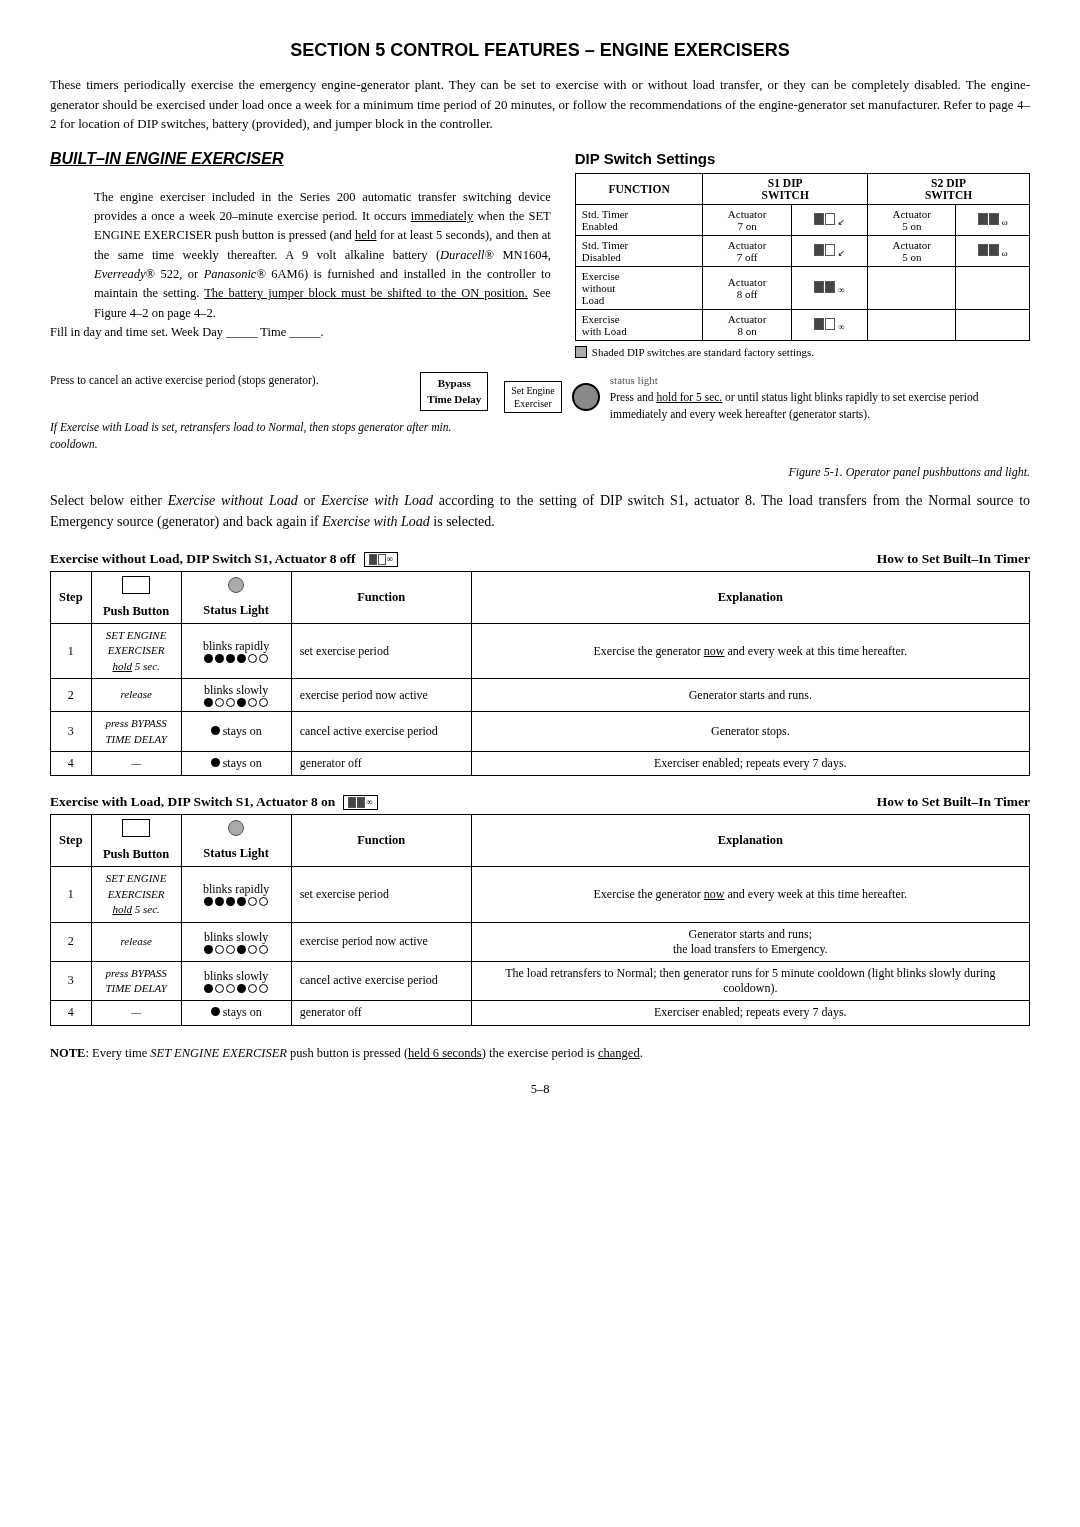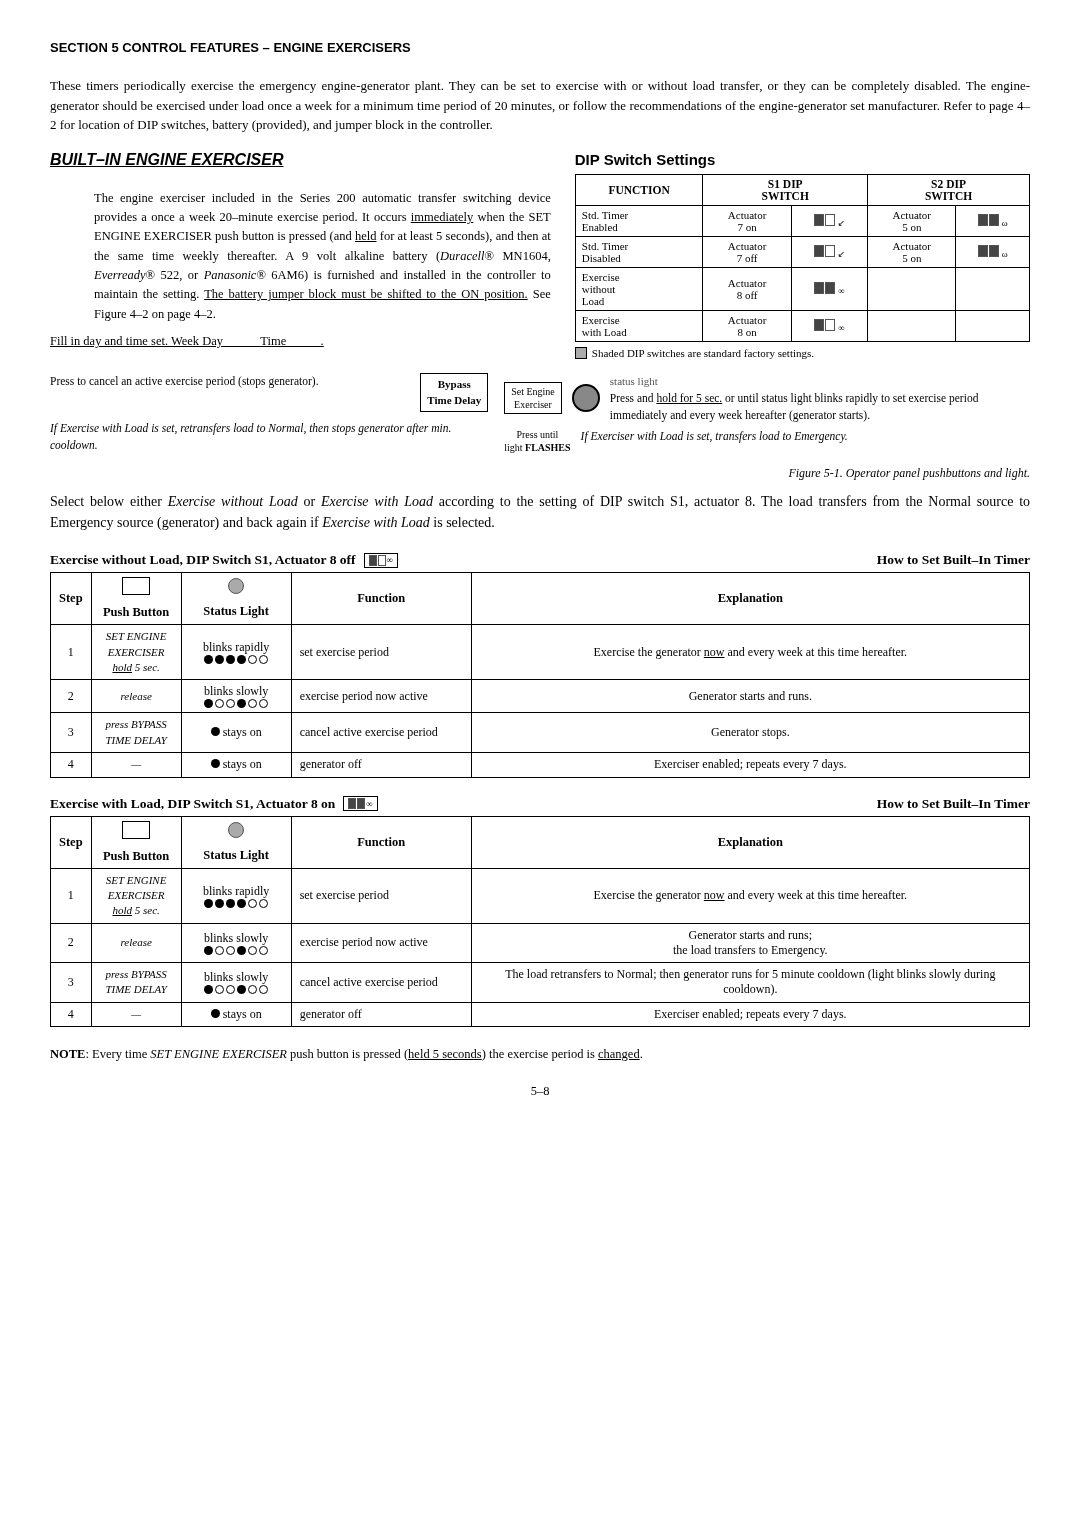--- a/index.html
+++ b/index.html
@@ -6,23 +6,24 @@
     body {
       background: #fff;
       color: #000;
       font-family: Times New Roman, Times, serif;
       font-size: 13px;
       padding: 40px 50px;
       max-width: 1080px;
       margin: 0 auto;
     }
     h1.section-title {
-      font-size: 13px;
-      font-weight: bold;
-      margin-bottom: 21px;
+      text-align: center;
+      font-size: 18px;
+      font-weight: bold;
+      margin-bottom: 14px;
       font-family: Arial, sans-serif;
     }
     .intro-text {
       font-size: 13px;
       line-height: 1.5;
       margin-bottom: 16px;
       text-align: justify;
     }
     .two-col {
       display: flex;
@@ -40,23 +41,22 @@
       font-style: italic;
     }
     .body-text {
       font-size: 12.5px;
       line-height: 1.55;
       text-align: justify;
       margin-left: 44px;
     }
     .body-text u { text-decoration: underline; }
     .fill-line {
-      margin-top: 10px;
+      margin-top: 2px;
       font-size: 12.5px;
-      text-decoration: underline;
     }
     
     .dip-title {
       font-size: 15px;
       font-weight: bold;
       margin-bottom: 6px;
       font-family: Arial, sans-serif;
     }
     .dip-table {
       border-collapse: collapse;
@@ -377,24 +377,20 @@
   </div>
   <div class="figure-right">
     <div class="set-engine-area">
       <div class="set-engine-box">Set Engine<br>Exerciser</div>
       <div class="circle-btn"></div>
       <div style="font-size:11.5px; flex:1;">
         <span style="font-size:11px; color:#555;">status light</span><br>
         Press and <u>hold for 5 sec.</u> or until status light blinks rapidly to set exercise period immediately and every week hereafter (generator starts).
       </div>
     </div>
-    <div style="display:flex; gap:10px; margin-top:4px; align-items:flex-start;">
-      <div class="press-until">Press until<br>light <b>FLASHES</b></div>
-      <div style="font-size:11.5px; font-style:italic;">If Exerciser with Load is set, transfers load to Emergency.</div>
-    </div>
   </div>
 </div>
 
 <div class="figure-caption">Figure 5-1. Operator panel pushbuttons and light.</div>
 
 <p class="select-para">Select below either <i>Exercise without Load</i> or <i>Exercise with Load</i> according to the setting of DIP switch S1, actuator 8. The load transfers from the Normal source to Emergency source (generator) and back again if <i>Exercise with Load</i> is selected.</p>
 
 <div class="exercise-section">
   <div class="exercise-row">
     <span class="exercise-header-text">
@@ -579,16 +575,16 @@
           <span class="dot-filled"></span> stays on
         </td>
         <td class="function">generator off</td>
         <td class="explanation">Exerciser enabled; repeats every 7 days.</td>
       </tr>
     </tbody>
   </table>
 </div>
 
 <p class="note-line">
-  <b>NOTE</b>: Every time <i>SET ENGINE EXERCISER</i> push button is pressed (<u>held 5 seconds</u>) the exercise period is <u>changed</u>.
+  <b>NOTE</b>: Every time <i>SET ENGINE EXERCISER</i> push button is pressed (<u>held 6 seconds</u>) the exercise period is <u>changed</u>.
 </p>
 
 <div class="page-num">5–8</div>
 
 </body></html>

